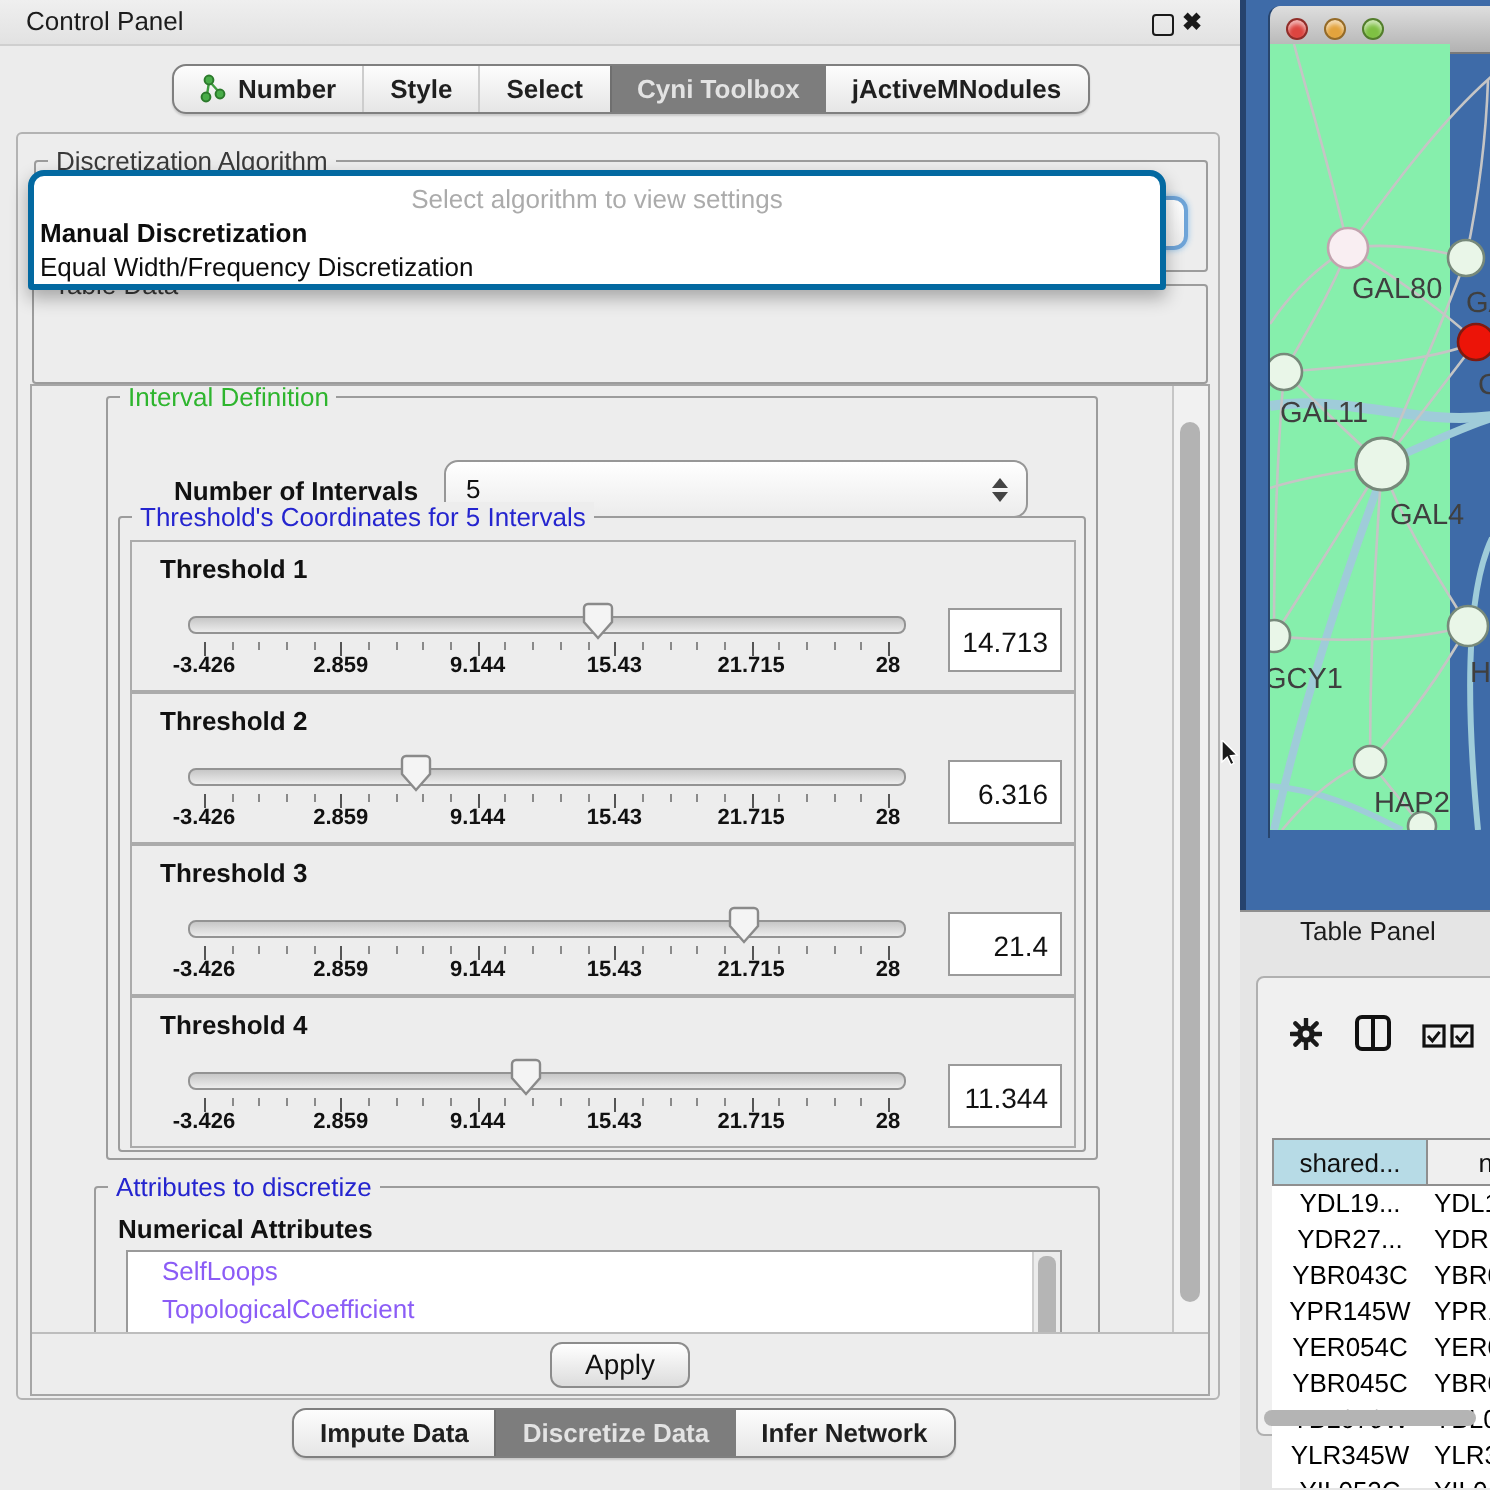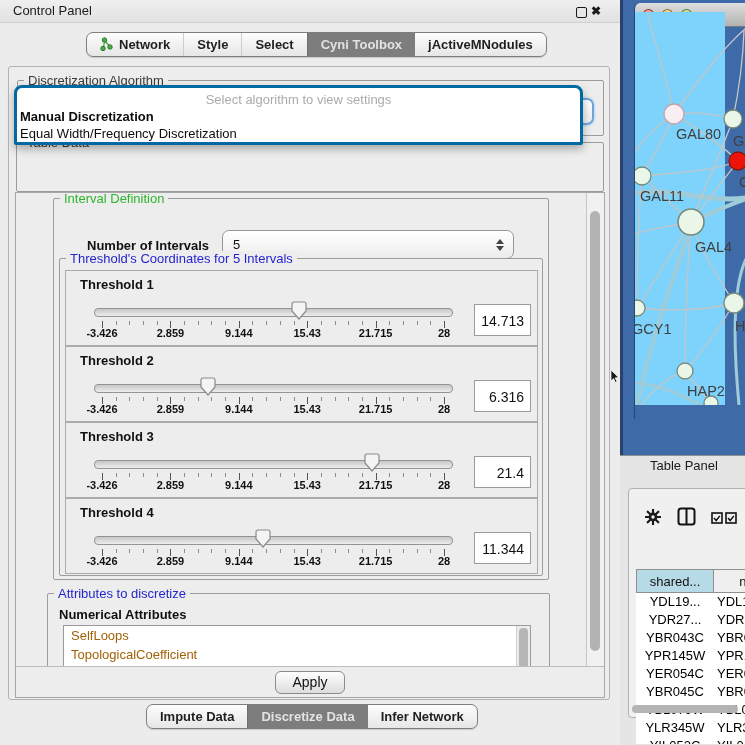--- a/index.html
+++ b/index.html
@@ -75,33 +75,33 @@
   .tick{position:absolute;width:1px;background:#777;}
   .tlabel{position:absolute;top:56px;transform:translateX(-50%);font-size:11px;font-weight:bold;color:#111;white-space:nowrap;}
   .thr-value{position:absolute;left:408px;top:33px;width:57px;height:32px;background:#fff;
     border:1px solid #9a9a9a;font-size:14px;text-align:right;line-height:32px;
     padding-right:6px;box-sizing:border-box;color:#111;}
 
   
   .attr-sub{position:absolute;left:11px;top:13px;font-size:13px;font-weight:bold;color:#111;}
   .attr-list{position:absolute;left:15px;top:31px;width:468px;height:70px;background:#fff;
     border:1px solid #9a9a9a;box-sizing:border-box;}
-  .attr-item{font-size:13px;line-height:18px;padding:1px 0 0 7px;color:#a16207;}
+  .attr-item{font-size:13px;line-height:18px;padding:1px 0 0 17px;color:#8b5cf6;}
   .lscroll{position:absolute;right:0;top:0;width:13px;bottom:0;background:#ececec;border-left:1px solid #cfcfcf;}
   .lthumb{position:absolute;left:2px;right:2px;top:2px;bottom:2px;background:#b5b5b5;border-radius:4px;}
 
   
   .desktop{left:620px;top:0;width:125px;height:455px;background:#3e6ba8;border-left:3px solid #26436e;box-sizing:border-box;}
   .net-window{left:634px;top:3px;width:111px;height:416px;border-top-left-radius:6px;overflow:hidden;
     border-left:1px solid rgba(0,0,0,.35);}
   .nw-titlebar{position:absolute;left:0;top:0;right:0;height:23px;
     background:linear-gradient(#dedede,#b2b2b2);border-bottom:1px solid #7a7a7a;}
   .light{position:absolute;top:6px;width:11px;height:11px;border-radius:50%;box-sizing:border-box;
     border:1px solid rgba(0,0,0,.35);box-shadow:inset 0 2px 2px rgba(255,255,255,.6);}
-  .nw-canvas{position:absolute;left:0;top:9px;width:90px;height:393px;background:#7dd3fc;}
+  .nw-canvas{position:absolute;left:0;top:19px;width:90px;height:393px;background:#86efac;}
 
   
   .tpanel{left:620px;top:455px;width:125px;height:290px;background:#e5e5e5;border-top:1px solid #8f8f8f;box-sizing:border-box;}
   .tp-title{position:absolute;left:17px;top:2px;font-size:13px;color:#1c1c1c;margin-left:13px;}
   .card{position:absolute;left:8px;top:32px;width:130px;height:228px;background:#f0f0f0;
     border:1px solid #b0b0b0;border-radius:4px;}
   .tp-table{position:absolute;left:7px;top:44px;width:150px;}
   .tp-head{display:flex;}
   .th{height:24px;line-height:24px;font-size:13px;text-align:center;border:1px solid #8f8f8f;box-sizing:border-box;color:#111;margin-top:36px;}
   .th.c1{width:78px;background:#b7dbe6;}
@@ -127,21 +127,21 @@
   </div>
 
   <div class="abs segbar" id="top-tabs" style="left:86px;top:32px;">
       <div class="seg">
         <svg width="13" height="15">
           <path d="M4.5,4 L3.5,10.5 M5,4 L9.5,9" stroke="#3f9e3f" stroke-width="1.2" fill="none"></path>
           <circle cx="4.5" cy="3" r="2.2" fill="#49ad49" stroke="#2c7a2c"></circle>
           <circle cx="3" cy="11.5" r="2.2" fill="#49ad49" stroke="#2c7a2c"></circle>
           <circle cx="10" cy="10" r="2.2" fill="#49ad49" stroke="#2c7a2c"></circle>
         </svg>
-        <span>Network</span>
+        <span>Number</span>
       </div>
       <div class="seg">
         <span>Style</span>
       </div>
       <div class="seg">
         <span>Select</span>
       </div>
       <div class="seg sel">
         <span>Cyni Toolbox</span>
       </div>

